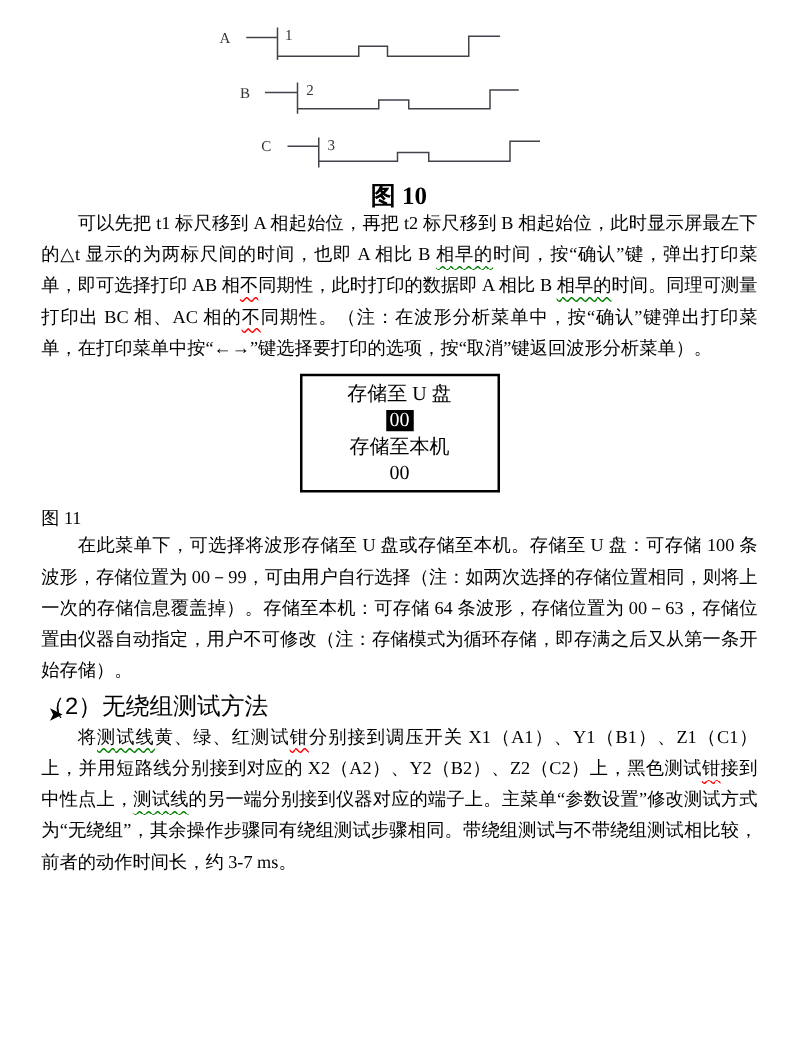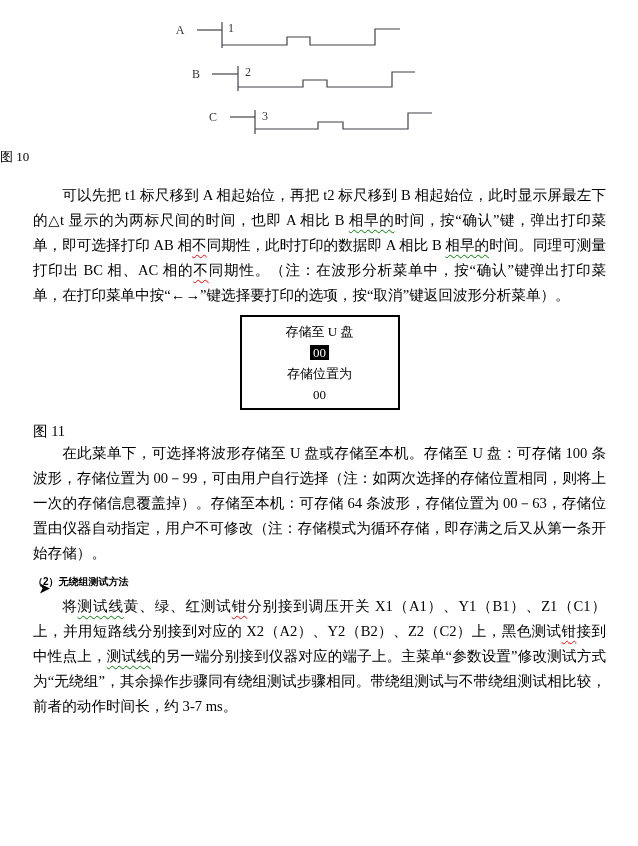--- a/index.html
+++ b/index.html
@@ -5,43 +5,43 @@
   html,body{margin:0;padding:0;}
   body{
     width:638px;height:846px;overflow:hidden;background:#ffffff;color:#000000;
     font-family:"Liberation Serif","DejaVu Serif",serif;
   }
   .page{width:638px;height:846px;position:relative;}
   
   .fig10{margin:0;padding:0;}
   .fig10 svg{display:block;}
   .fig-caption{
-    font-size:13px;line-height:20px;margin-top:1px;
+    text-align:center;font-size:20px;line-height:20px;margin-top:1px;font-weight:bold;
   }
   
-  .text{padding:0 32px 0 33px;font-size:14.6px;line-height:25px;text-align:justify;text-justify:inter-ideograph;margin-top:16px;}
+  .text{padding:0 32px 0 33px;font-size:14.6px;line-height:25px;text-align:justify;text-justify:inter-ideograph;}
   p.para{margin:0;}
   p.indent{text-indent:2em;}
   .mt8{margin-top:9px;}
   .mt6{margin-top:5px;}
   ul.bullets{list-style:none;margin:4px 0 0 0;padding:0;}
   li.bullet{position:relative;padding-left:28px;margin-top:3px;}
   li.bullet .marker{
     position:absolute;left:7px;top:7px;width:11px;height:11px;display:block;
   }
   
   .menubox{
     width:156px;margin:7px auto 0 auto;border:2px solid #000;
-    text-align:center;font-size:13px;line-height:21px;padding:4px 0 3px 0;
+    text-align:center;font-size:16px;line-height:21px;padding:4px 0 3px 0;
   }
   .menubox .inv{background:#000;color:#fff;padding:0 3px;}
   .caption11{font-size:14.5px;line-height:20px;margin-top:11px;}
   
   h3.sec{
-    font-size:10px;line-height:24px;margin:4px 0 0 0;font-weight:bold;
+    font-size:19px;line-height:24px;margin:4px 0 0 0;font-weight:normal;
     font-family:"Liberation Sans","DejaVu Sans",sans-serif;
   }
   p.note{text-indent:2em;margin:0;}
   
   .wavy-red{text-decoration-line:underline;text-decoration-style:wavy;text-decoration-color:#ff0000;text-decoration-thickness:1px;text-underline-offset:4px;text-decoration-skip-ink:none;}
   .wavy-green{text-decoration-line:underline;text-decoration-style:wavy;text-decoration-color:#008000;text-decoration-thickness:1px;text-underline-offset:4px;text-decoration-skip-ink:none;}
 </style>
 </head>
 <body>
 
@@ -78,21 +78,21 @@
   </figure>
 
   <div class="text">
 
     <p class="para indent mt8"><span>可以先把 t1 标尺移到 A 相起始位，再把 t2 标尺移到 B 相起始位，此时显示屏最左下的△t 显示的为两标尺间的时间，也即 A 相比 B </span><span class="wavy-green">相早的</span><span>时间，按“确认”键，弹出打印菜单，即可选择打印 AB 相</span><span class="wavy-red">不</span><span>同期性，此时打印的数据即 A 相比 B </span><span class="wavy-green">相早的</span><span>时间。同理可测量打印出 BC 相、AC 相的</span><span class="wavy-red">不</span><span>同期性。（注：在波形分析菜单中，按“确认”键弹出打印菜单，在打印菜单中按“←→”键选择要打印的选项，按“取消”键返回波形分析菜单）。</span></p>
 
 
     <div class="menubox">
       <div>存储至 U 盘</div>
       <div><span class="inv">00</span></div>
-      <div>存储位置为</div>
+      <div>存储至本机</div>
       <div>00</div>
     </div>
     <div class="caption11">图 11</div>
 
     <p class="para indent mt6">在此菜单下，可选择将波形存储至 U 盘或存储至本机。存储至 U 盘：可存储 100 条波形，存储位置为 00－99，可由用户自行选择（注：如两次选择的存储位置相同，则将上一次的存储信息覆盖掉）。存储至本机：可存储 64 条波形，存储位置为 00－63，存储位置由仪器自动指定，用户不可修改（注：存储模式为循环存储，即存满之后又从第一条开始存储）。</p>
 
     <ul class="bullets">
       <li class="bullet">
         <span class="marker">
           <svg width="11" height="11" viewBox="0 0 11 11">

